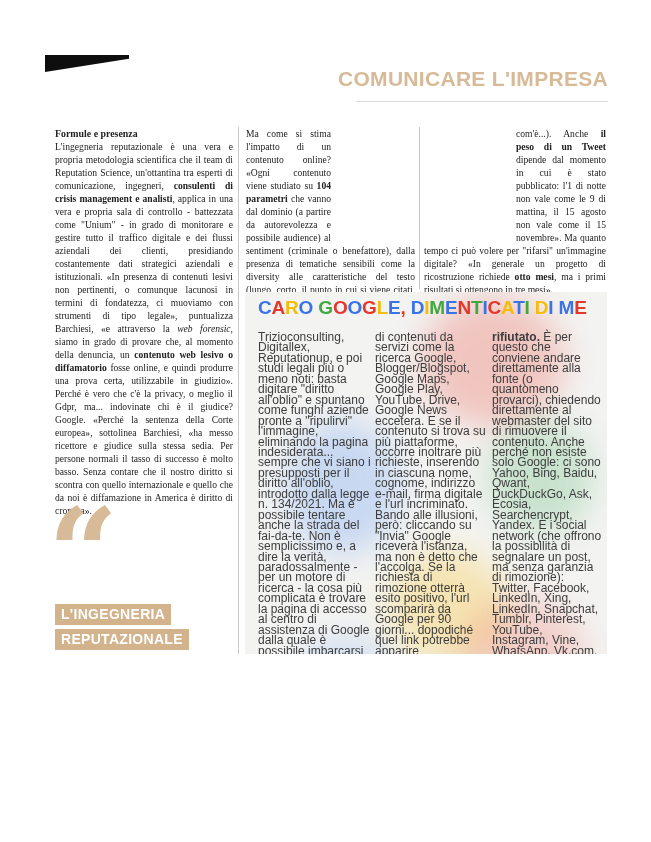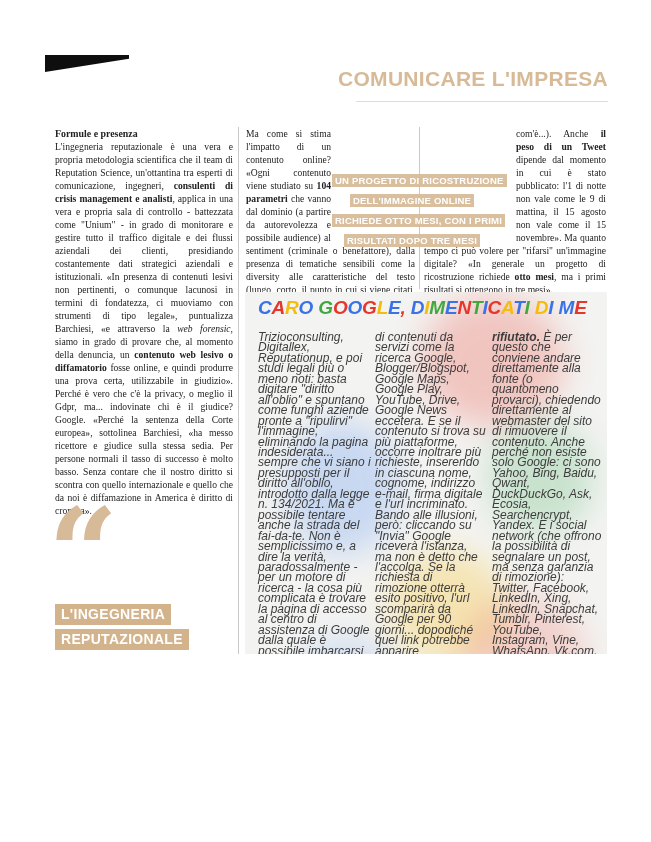--- a/index.html
+++ b/index.html
@@ -28,21 +28,21 @@
   .pq-spacer{display:block;margin-top:40px;height:70px;}
   .pq-spacer.right{float:right;width:84px;}
   .pq-spacer.left{float:left;width:92px;}
   .pq{position:absolute;left:332px;top:170px;width:160px;text-align:center;
     font-family:"Liberation Sans",sans-serif;}
   .pq .row{margin:0 0 2px 0;}
   .pq-line{display:inline-block;background:rgba(215,186,151,.93);color:#fff;font-weight:bold;
     font-size:9.5px;line-height:11px;padding:1px 3px;letter-spacing:.2px;white-space:nowrap;}
 
   
-  .gbox{position:absolute;left:245px;top:292px;width:362px;height:498px;background:#f3f3f1;overflow:hidden;font-style:italic;}
+  .gbox{position:absolute;left:245px;top:292px;width:362px;height:498px;background:#f3f3f1;overflow:hidden;}
   .blob{position:absolute;border-radius:50%;filter:blur(16px);}
   .gbox-title{position:absolute;left:13px;top:5px;font-family:"Liberation Sans",sans-serif;
     font-weight:bold;font-size:19px;letter-spacing:-.2px;white-space:nowrap;z-index:3;}
   .gcol{position:absolute;top:40px;font-family:"Liberation Sans",sans-serif;font-size:12px;
     line-height:10.45px;color:#3c3c3c;z-index:2;}
   .gcol1{left:13px;width:113px;}
   .gcol2{left:130px;width:112px;}
   .gcol3{left:247px;width:110px;}
 
   
@@ -86,26 +86,20 @@
   <div class="col col2">
     <span class="pq-spacer right"></span>
     <span><span>Ma come si stima l'impatto di un contenuto online? «Ogni contenuto viene studiato su </span><span style="font-weight: bold;">104 parametri</span><span> che vanno dal dominio (a partire da autorevolezza e possibile audience) al sentiment (criminale o benefattore), dalla presenza di tematiche sensibili come la diversity alle caratteristiche del testo (lungo, corto, il punto in cui si viene citati, se c'è una foto e</span></span>
   </div>
 
   <div class="col col3">
     <span class="pq-spacer left"></span>
     <span><span>com'è...). Anche </span><span style="font-weight: bold;">il peso di un Tweet</span><span> dipende dal momento in cui è stato pubblicato: l'1 di notte non vale come le 9 di mattina, il 15 agosto non vale come il 15 novembre». Ma quanto tempo ci può volere per "rifarsi" un'immagine digitale? «In generale un progetto di ricostruzione richiede </span><span style="font-weight: bold;">otto mesi</span><span>, ma i primi risultati si ottengono in tre mesi».</span></span>
   </div>
 
-  <div class="pq">
-      <div class="row"><span class="pq-line">UN PROGETTO DI RICOSTRUZIONE</span></div>
-      <div class="row"><span class="pq-line">DELL'IMMAGINE ONLINE</span></div>
-      <div class="row"><span class="pq-line">RICHIEDE OTTO MESI, CON I PRIMI</span></div>
-      <div class="row"><span class="pq-line">RISULTATI DOPO TRE MESI</span></div>
-    </div>
 
   <div class="gbox">
     <div class="blob" style="left:175px;top:5px;width:145px;height:130px;background:#ea4335;opacity:.26;"></div>
     <div class="blob" style="left:40px;top:128px;width:115px;height:135px;background:#4285f4;opacity:.24;"></div>
     <div class="blob" style="left:243px;top:128px;width:105px;height:115px;background:#34a853;opacity:.22;"></div>
     <div class="blob" style="left:143px;top:258px;width:120px;height:115px;background:#fbbc05;opacity:.26;"></div>
     <div class="blob" style="left:215px;top:305px;width:125px;height:125px;background:#ea4335;opacity:.2;"></div>
     <div class="blob" style="left:45px;top:345px;width:110px;height:110px;background:#4285f4;opacity:.18;"></div>
 
     <div class="gbox-title"><span style="color: rgb(58, 115, 232);">C</span><span style="color: rgb(229, 55, 44);">A</span><span style="color: rgb(244, 189, 12);">R</span><span style="color: rgb(58, 115, 232);">O</span><span> </span><span style="color: rgb(63, 169, 63);">G</span><span style="color: rgb(229, 55, 44);">O</span><span style="color: rgb(58, 115, 232);">O</span><span style="color: rgb(229, 55, 44);">G</span><span style="color: rgb(244, 189, 12);">L</span><span style="color: rgb(58, 115, 232);">E</span><span style="color: rgb(229, 55, 44);">,</span><span> </span><span style="color: rgb(58, 115, 232);">D</span><span style="color: rgb(244, 189, 12);">I</span><span style="color: rgb(63, 169, 63);">M</span><span style="color: rgb(58, 115, 232);">E</span><span style="color: rgb(229, 55, 44);">N</span><span style="color: rgb(63, 169, 63);">T</span><span style="color: rgb(58, 115, 232);">I</span><span style="color: rgb(229, 55, 44);">C</span><span style="color: rgb(244, 189, 12);">A</span><span style="color: rgb(58, 115, 232);">T</span><span style="color: rgb(63, 169, 63);">I</span><span> </span><span style="color: rgb(244, 189, 12);">D</span><span style="color: rgb(58, 115, 232);">I</span><span> </span><span style="color: rgb(58, 115, 232);">M</span><span style="color: rgb(229, 55, 44);">E</span></div>

